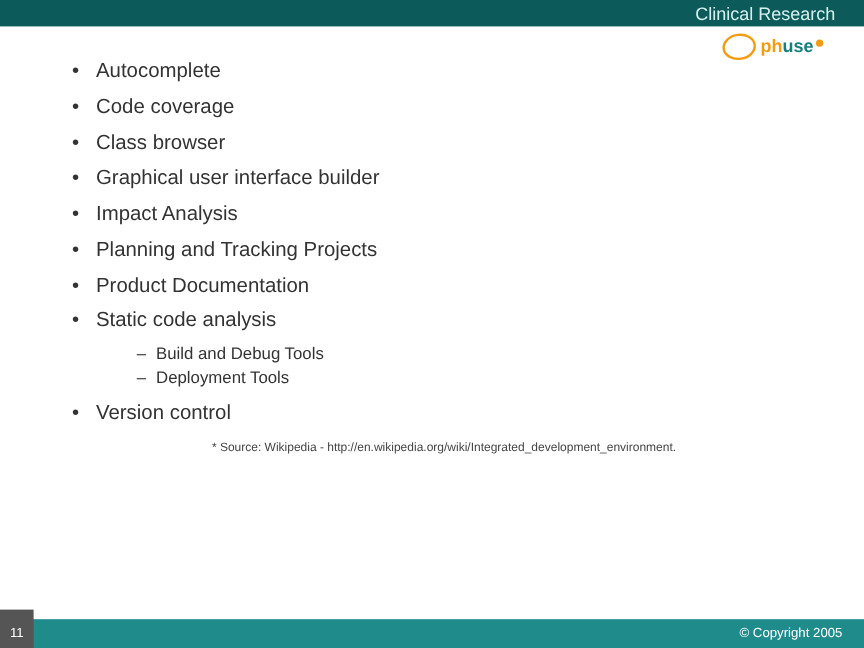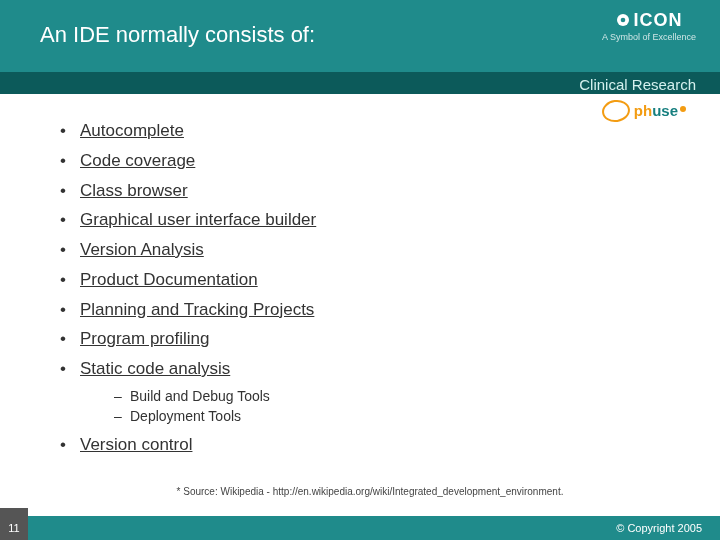--- a/index.html
+++ b/index.html
@@ -7,70 +7,57 @@
   .slide { position: relative; width: 720px; height: 540px; }
   .header { background: #1f8b8b; color: #fff; height: 72px; position: relative; padding: 22px 30px 0 40px; }
   .title { font-size: 22px; font-weight: normal; color: #fff; }
   .logo-icon { position: absolute; right: 24px; top: 10px; text-align: center; }
   .logo-icon .brand { font-weight: bold; font-size: 18px; letter-spacing: 1px; color: #fff; }
   .logo-icon .brand svg { vertical-align: -2px; margin-right: 2px; }
   .logo-icon .tag { font-size: 9px; color: #cfe6e6; margin-top: 1px; }
   .subbar { background: #0c5a5a; height: 22px; color: #d4f0ee; font-size: 15px; text-align: right; padding: 4px 24px 0 0; }
   .content { position: relative; padding: 22px 40px 0 60px; color: #333; }
   .bullets { list-style: none; }
-  .bullets > li { position: relative; padding-left: 20px; font-size: 17px; line-height: 1.75; text-decoration: underline; }
+  .bullets > li { position: relative; padding-left: 20px; font-size: 17px; line-height: 1.75; }
   .bullets > li::before { content: "•"; position: absolute; left: 0; color: #333; }
   .subbullets { list-style: none; margin: 2px 0 4px 54px; }
   .subbullets > li { position: relative; padding-left: 16px; font-size: 14px; line-height: 1.45; }
   .subbullets > li::before { content: "–"; position: absolute; left: 0; }
   .phuse { position: absolute; right: 34px; top: 6px; display: flex; align-items: center; gap: 4px; }
   .phuse .ring { width: 28px; height: 22px; border: 2px solid #f39c12; border-radius: 50%; transform: rotate(-8deg); }
   .phuse .txt span.p { color: #f39c12; font-weight: bold; font-size: 15px; }
   .phuse .txt span.h { color: #167f7f; font-weight: bold; font-size: 15px; }
   .phuse .dot { width: 6px; height: 6px; border-radius: 50%; background: #f39c12; display: inline-block; margin-left: 2px; vertical-align: 4px; }
-  .source { text-align: center; font-size: 10px; color: #444; margin-top: 26px; }
+  .source { text-align: center; font-size: 10px; color: #444; margin-top: 10px; }
   .footer { position: absolute; bottom: 0; left: 0; right: 0; height: 24px; background: #1f8b8b; color: #fff; font-size: 11px; display: flex; align-items: center; }
   .footer .pagebox { width: 28px; height: 40px; background: #555; display: flex; align-items: center; justify-content: center; font-size: 11px; }
   .footer .mid { flex: 1; text-align: center; font-size: 9px; color: #d9efef; }
   .footer .copy { padding-right: 18px; }
 </style>
 </head>
 <body>
 <div class="slide">
 
-  <div class="header">
-    <div class="title">An IDE normally consists of:</div>
-    <div class="logo-icon">
-      <div class="brand">
-        <svg width="16" height="16" viewBox="0 0 16 16">
-            <circle cx="8" cy="8" r="6" fill="#fff"></circle>
-            <circle cx="8" cy="8" r="2.3" fill="#1f8b8b"></circle>
-          </svg><span>ICON</span>
-      </div>
-      <div class="tag">A Symbol of Excellence</div>
-    </div>
-  </div>
   <div class="subbar">
     <span>Clinical Research</span>
   </div>
 
   <div class="content">
     <div class="phuse">
       <span class="ring"></span>
       <span class="txt"><span class="p">ph</span><span class="h">use</span><span class="dot"></span></span>
     </div>
     <ul class="bullets">
         <li><span>Autocomplete</span></li>
         <li><span>Code coverage</span></li>
         <li><span>Class browser</span></li>
         <li><span>Graphical user interface builder</span></li>
-        <li><span>Version Analysis</span></li>
+        <li><span>Impact Analysis</span></li>
+        <li><span>Planning and Tracking Projects</span></li>
         <li><span>Product Documentation</span></li>
-        <li><span>Planning and Tracking Projects</span></li>
-        <li><span>Program profiling</span></li>
         <li><span>Static code analysis</span></li>
         <ul class="subbullets">
           <li>Build and Debug Tools</li>
           <li>Deployment Tools</li>
         </ul>
         <li><span>Version control</span></li>
       </ul>
     <div class="source">* Source: Wikipedia - http://en.wikipedia.org/wiki/Integrated_development_environment.</div>
   </div>
 

